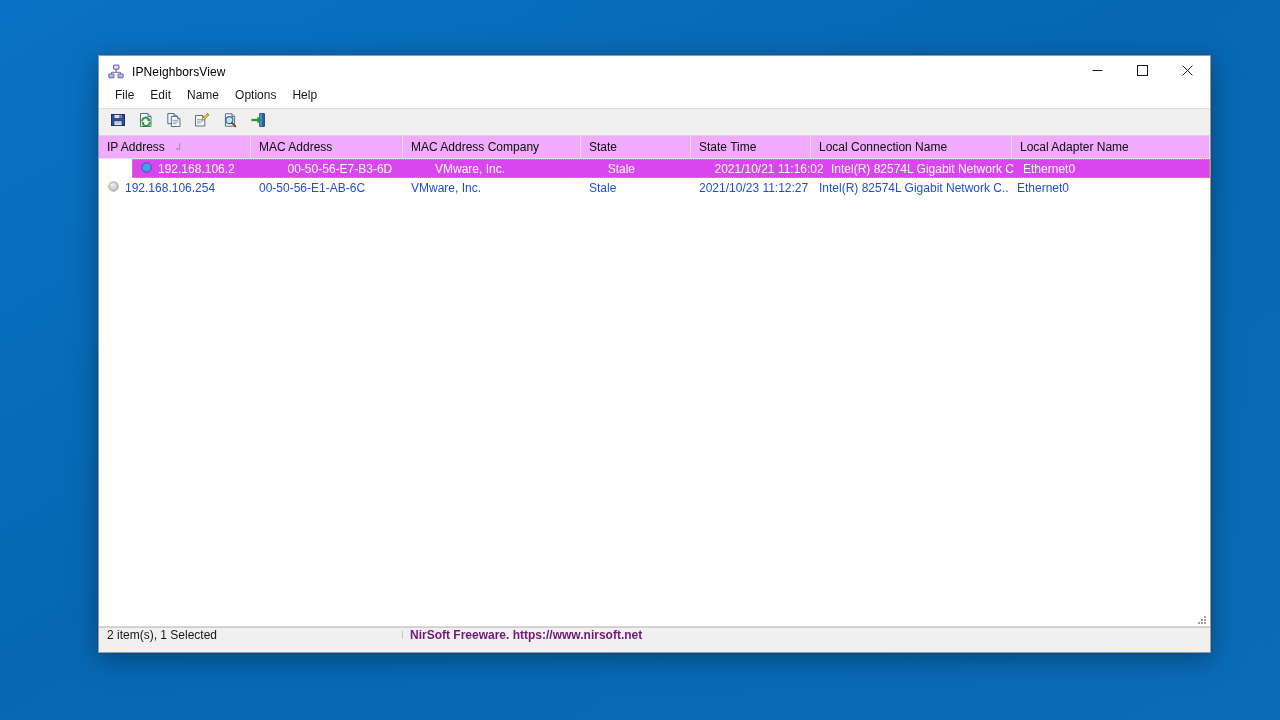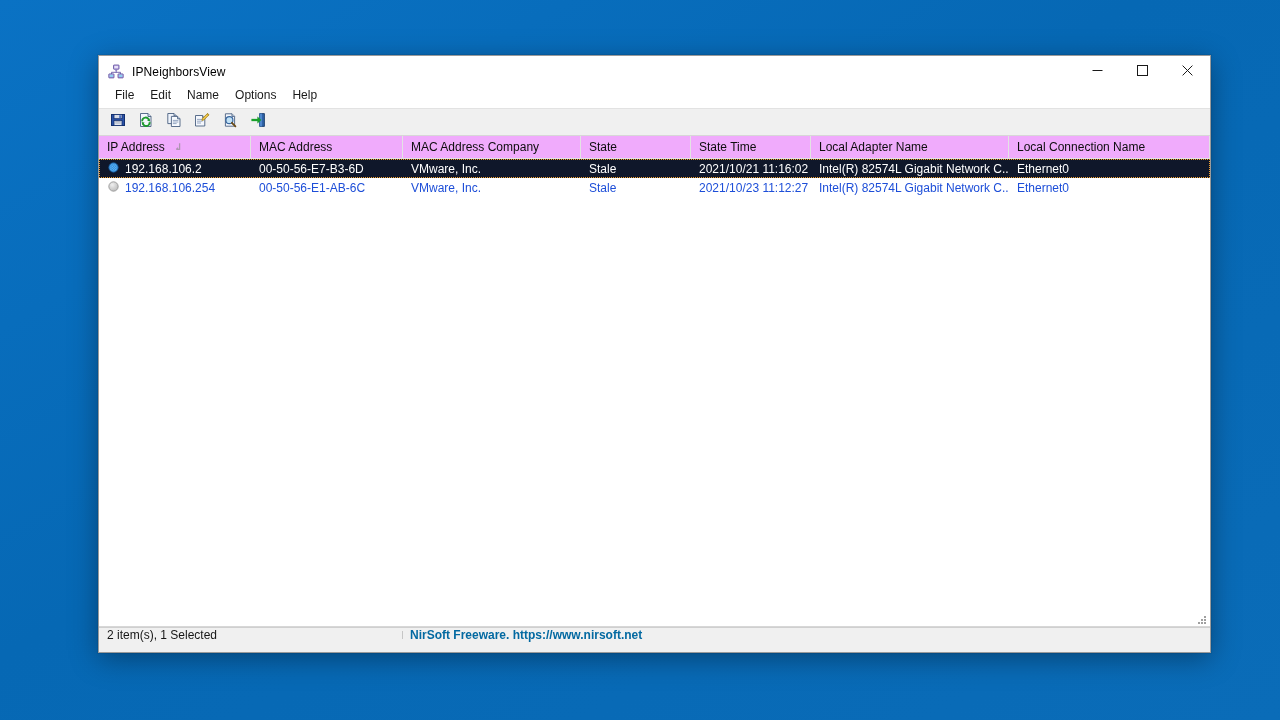--- a/index.html
+++ b/index.html
@@ -161,24 +161,25 @@
   .lv-row {
     display: flex;
     height: 19px;
     align-items: center;
     font-size: 12px;
     color: #1d4ed8;
     box-sizing: border-box;
     cursor: default;
   }
   .lv-row.selected {
-    background: #0f172a;
+    background: #d946ef;
     color: #ffffff;
     outline: 1px dotted #f0a030;
     outline-offset: -1px;
+    margin-left: 33px;
   }
   .lv-cell {
     padding-left: 8px;
     box-sizing: border-box;
     white-space: nowrap;
     overflow: hidden;
     text-overflow: clip;
   }
   .lv-cell.first {
     display: flex;
@@ -213,21 +214,21 @@
     left: 0;
     top: 3px;
     bottom: 3px;
     width: 1px;
     background: #c6c6c6;
   }
   .sb-pane.p1 { width: 303px; }
   .sb-pane.p2 { width: 721px; }
   .sb-pane.p3 { flex: 1; }
   .sb-link {
-    color: #0369a1;
+    color: #701a75;
     font-weight: bold;
     font-size: 12px;
     text-decoration: none;
     cursor: default;
   }
   .grip {
     position: absolute;
     right: 2px;
     bottom: 2px;
     width: 13px;
@@ -367,22 +368,22 @@
           <svg width="9" height="9" viewBox="0 0 9 9">
             <path d="M5.6 1.2 L5.6 7.4 L2.4 7.4" stroke="#8a8a8a" stroke-width="1.3" fill="none"></path>
             <path d="M2.4 7.4 L4.0 5.8" stroke="#8a8a8a" stroke-width="1.3" fill="none"></path>
           </svg>
         </span>
       </div>
       <div class="lv-col" style="width:152px">MAC Address</div>
       <div class="lv-col" style="width:178px">MAC Address Company</div>
       <div class="lv-col" style="width:110px">State</div>
       <div class="lv-col" style="width:120px">State Time</div>
+      <div class="lv-col" style="width:201px">Local Connection Name</div>
       <div class="lv-col" style="width:198px">Local Adapter Name</div>
-      <div class="lv-col" style="width:201px">Local Connection Name</div>
     </div>
 
     <div class="lv-body">
 
       <div class="lv-row selected">
         <div class="lv-cell first" style="width:152px">
           <span class="row-icon">
             <svg width="11" height="11" viewBox="0 0 11 11">
               <defs>
                 <pattern id="grid1" width="2.4" height="2.4" patternUnits="userSpaceOnUse">

